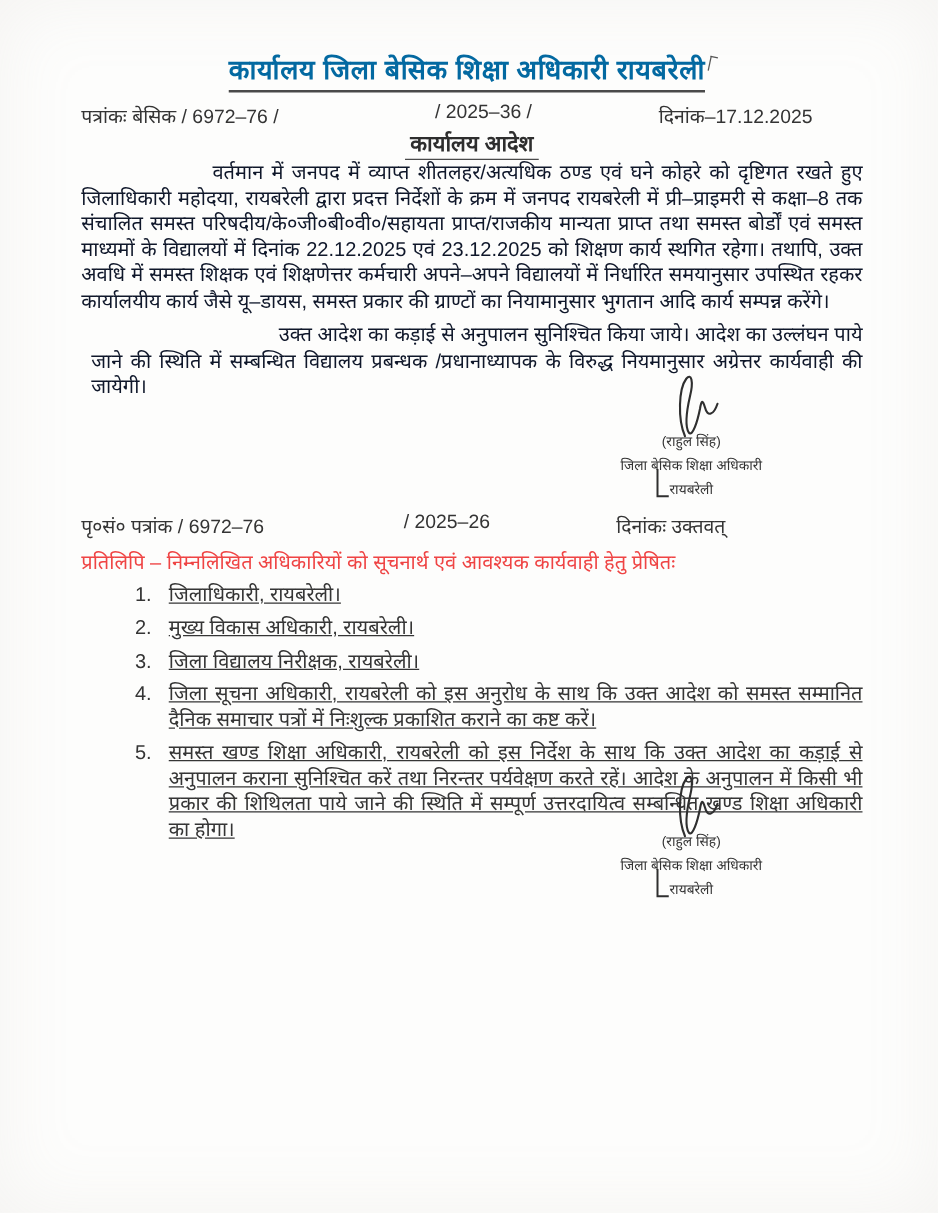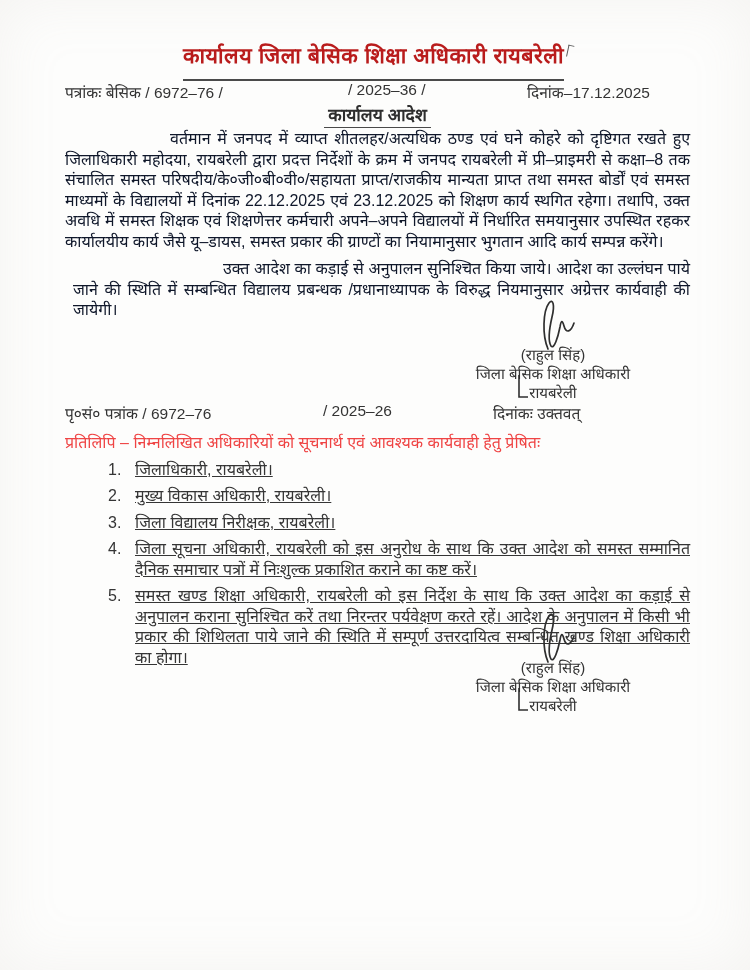--- a/index.html
+++ b/index.html
@@ -17,35 +17,36 @@
     background: #fdfdfc;
     box-shadow: inset 0 0 60px rgba(180,175,165,0.12);
     color: #3a3a3a;
   }
   .title-wrap { text-align: center; position: relative; }
   .title {
     display: inline-block;
     margin: 0;
     font-size: 21.5px;
     font-weight: 600;
-    color: #b91c1c;
+    color: #0369a1;
     letter-spacing: 0.5px;
     border-bottom: 2px solid #4a4a4a;
-    padding-bottom: 10px;
+    padding-bottom: 3px;
   }
   .title-artifact {
     display: inline-block;
     width: 5px; height: 11px;
     margin-left: 2px;
     border-left: 1.5px solid #555;
     border-top: 1.5px solid #555;
     transform: rotate(12deg) translateY(-6px);
   }
   .ref-line {
     position: relative;
+    margin-top: 7px;
     height: 20px;
     font-size: 15.5px;
     color: #343434;
   }
   .ref-left  { position: absolute; left: 0; }
   .ref-mid   { position: absolute; left: 283px; }
   .ref-right { position: absolute; left: 462px; }
   .copy-ref .ref-mid   { left: 258px; }
   .copy-ref .ref-right { left: 428px; }
   .order-heading {
@@ -67,21 +68,21 @@
     color: #0f172a;
   }
   .para1 { text-indent: 105px; }
   .para2 { margin-top: 7px; text-indent: 150px; margin-left: 8px; }
   .sig {
     position: relative;
     width: 230px;
     margin-left: auto;
     margin-right: 22px;
     text-align: center;
-    font-size: 15px;
+    font-size: 11px;
     line-height: 19px;
     color: #333;
     z-index: 3;
   }
   .sig1 { margin-top: -22px; }
   .sig2 { margin-top: -62px; }
   .sig-mark { display: block; margin: 0 auto -6px auto; }
   .sig .place-row { position: relative; display: inline-block; }
   .place-tail {
     position: absolute; left: -16px; top: -8px;

